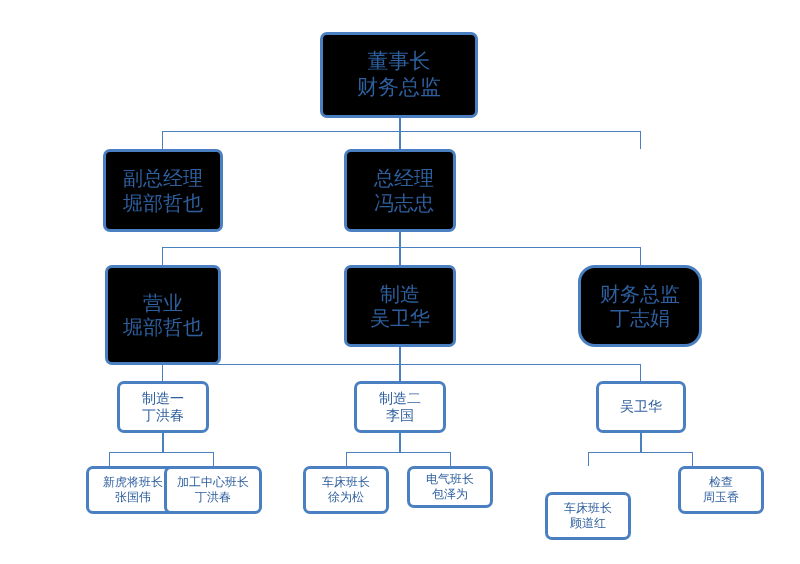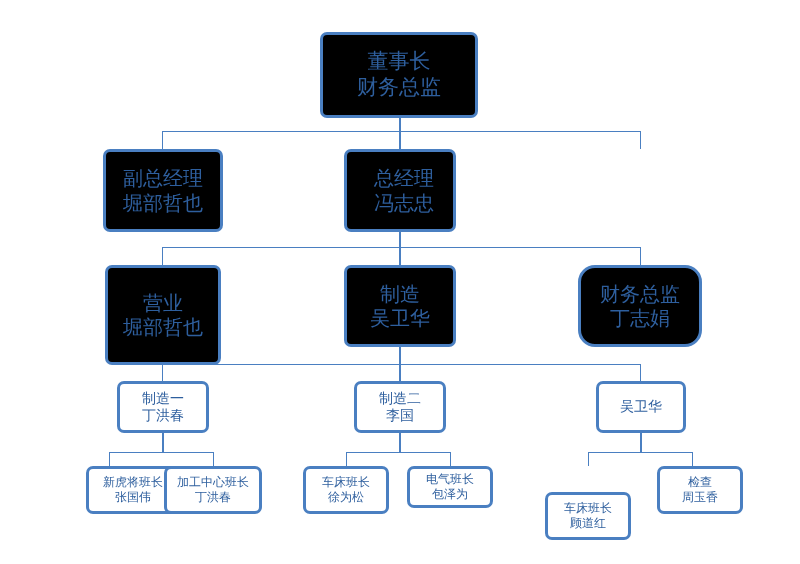--- a/index.html
+++ b/index.html
@@ -185,18 +185,18 @@
   <div class="node plain size-sm" style="left:407px; top:466px; width:86px; height:42px;">
     <span class="ln">电气班长</span>
     <span class="ln">包泽为</span>
   </div>
 
   <div class="node plain size-sm" style="left:545px; top:492px; width:86px; height:48px;">
     <span class="ln">车床班长</span>
     <span class="ln">顾道红</span>
   </div>
 
-  <div class="node plain size-sm" style="left:657px; top:466px; width:86px; height:48px;">
+  <div class="node plain size-sm" style="left:678px; top:466px; width:86px; height:48px;">
     <span class="ln">检查</span>
     <span class="ln">周玉香</span>
   </div>
 
 </div>
 
 </body></html>

